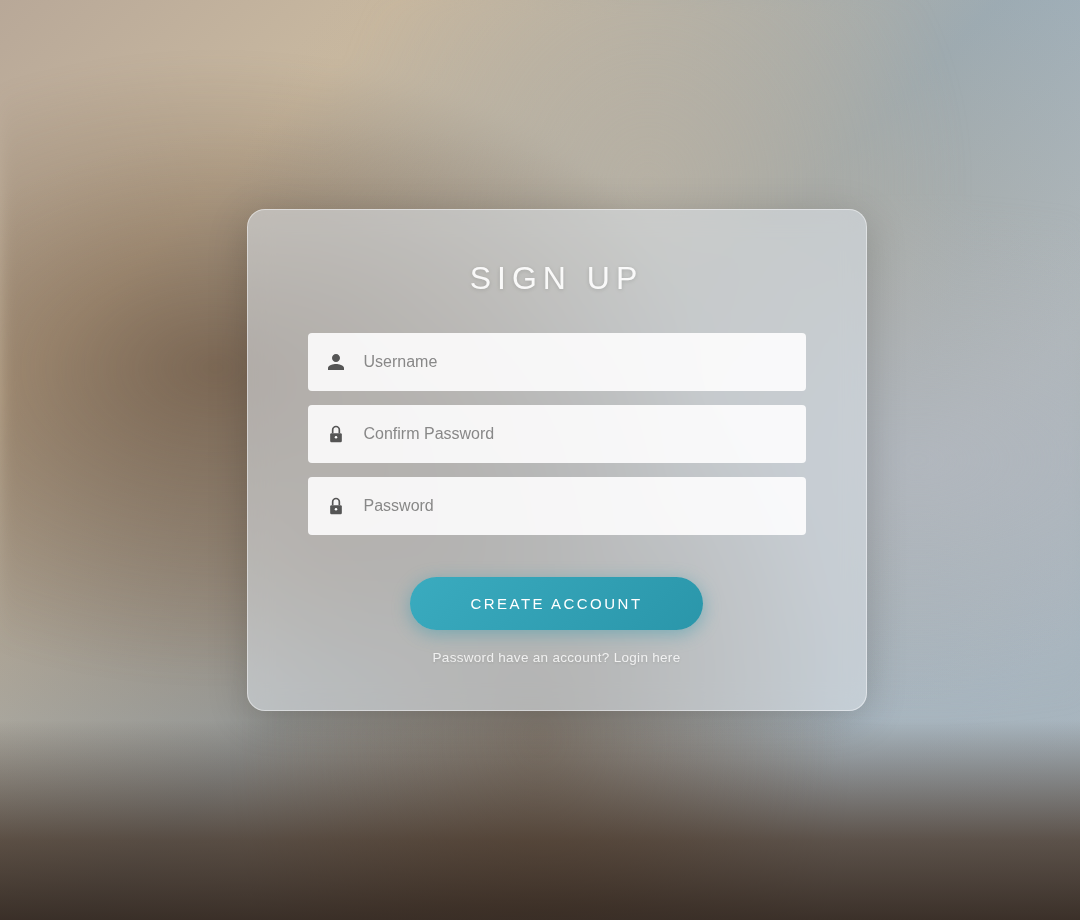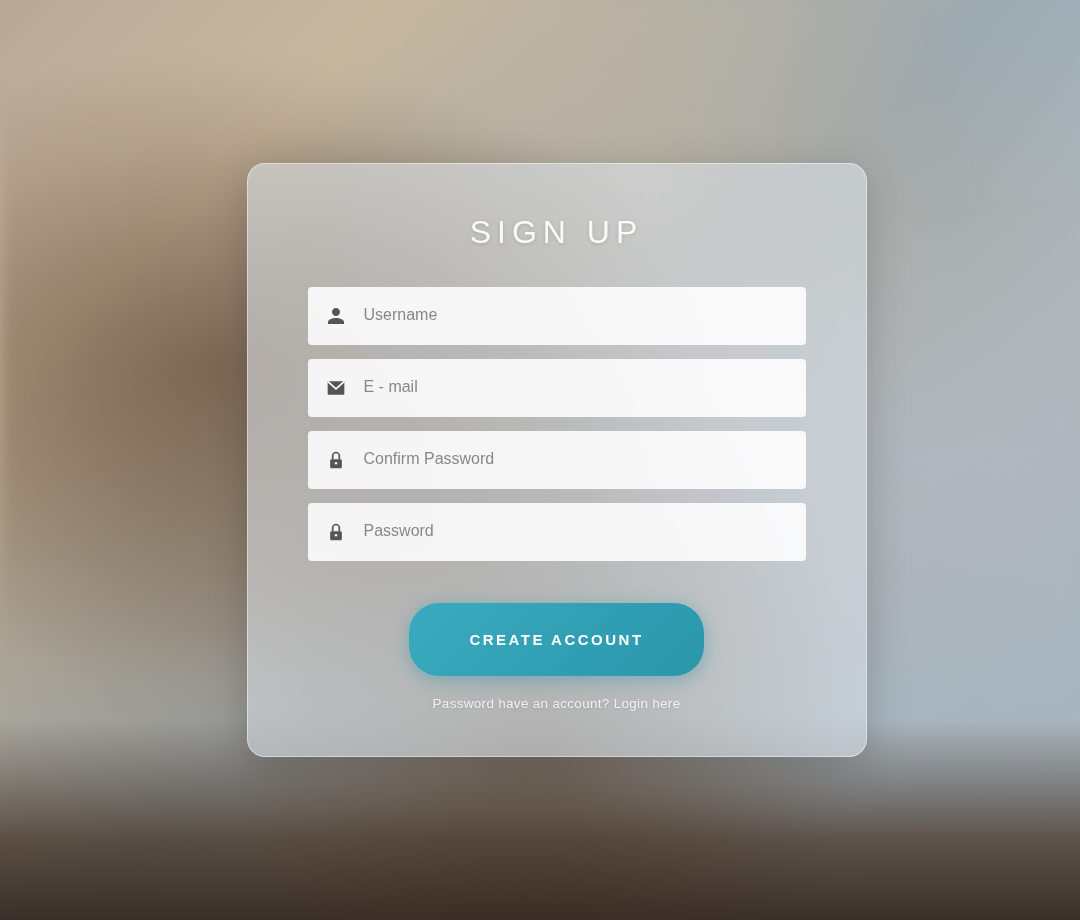--- a/index.html
+++ b/index.html
@@ -91,21 +91,21 @@
     }
 
     .form-group input {
       width: 100%;
       height: 58px;
       background: rgba(255, 255, 255, 0.88);
       border: none;
       border-radius: 4px;
       padding-left: 56px;
       padding-right: 16px;
-      font-size: 12px;
+      font-size: 16px;
       color: #555;
       outline: none;
       font-family: 'Segoe UI', Arial, sans-serif;
     }
 
     .form-group input::placeholder {
       color: #888;
       font-size: 16px;
     }
 
@@ -122,23 +122,23 @@
       color: #555;
       font-size: 18px;
     }
 
     .create-btn {
       margin-top: 28px;
       background: linear-gradient(135deg, #3aabbf 0%, #2a96aa 100%);
       color: white;
       border: none;
       border-radius: 30px;
-      padding: 28px 60px;
+      padding: 18px 60px;
       font-size: 15px;
-      font-weight: 700;
+      font-weight: 400;
       letter-spacing: 2.5px;
       text-transform: uppercase;
       cursor: pointer;
       box-shadow: 0 4px 18px rgba(42, 150, 170, 0.45);
       transition: background 0.2s;
       min-width: 220px;
     }
 
     .login-link {
       margin-top: 20px;
@@ -167,31 +167,20 @@
 
     <div class="form-group">
       <span class="field-icon">
         <svg class="icon-user" viewBox="0 0 24 24" fill="#555" xmlns="http://www.w3.org/2000/svg">
           <path d="M12 12c2.7 0 4.8-2.1 4.8-4.8S14.7 2.4 12 2.4 7.2 4.5 7.2 7.2 9.3 12 12 12zm0 2.4c-3.2 0-9.6 1.6-9.6 4.8v2.4h19.2v-2.4c0-3.2-6.4-4.8-9.6-4.8z"></path>
         </svg>
       </span>
       <input type="text" placeholder="Username" style="">
     </div>
 
-    <div class="form-group">
-      <span class="field-icon">
-        <svg class="icon-mail" viewBox="0 0 24 24" fill="none" stroke="#555" stroke-width="2" xmlns="http://www.w3.org/2000/svg">
-          <rect x="2" y="4" width="20" height="16" rx="1" fill="#555" stroke="none"></rect>
-          <polyline points="2,4 12,13 22,4" fill="none" stroke="white" stroke-width="2"></polyline>
-          <line x1="2" y1="4" x2="9" y2="12" stroke="none"></line>
-          <line x1="22" y1="4" x2="15" y2="12" stroke="none"></line>
-        </svg>
-      </span>
-      <input type="email" placeholder="E - mail" style="">
-    </div>
 
     <div class="form-group">
       <span class="field-icon">
         <svg class="icon-lock" viewBox="0 0 24 24" fill="#555" xmlns="http://www.w3.org/2000/svg">
           <rect x="5" y="11" width="14" height="11" rx="1.5"></rect>
           <path d="M8 11V7a4 4 0 0 1 8 0v4" fill="none" stroke="#555" stroke-width="2"></path>
           <circle cx="12" cy="16" r="1.5" fill="white"></circle>
         </svg>
       </span>
       <input type="password" placeholder="Confirm Password" style="">

